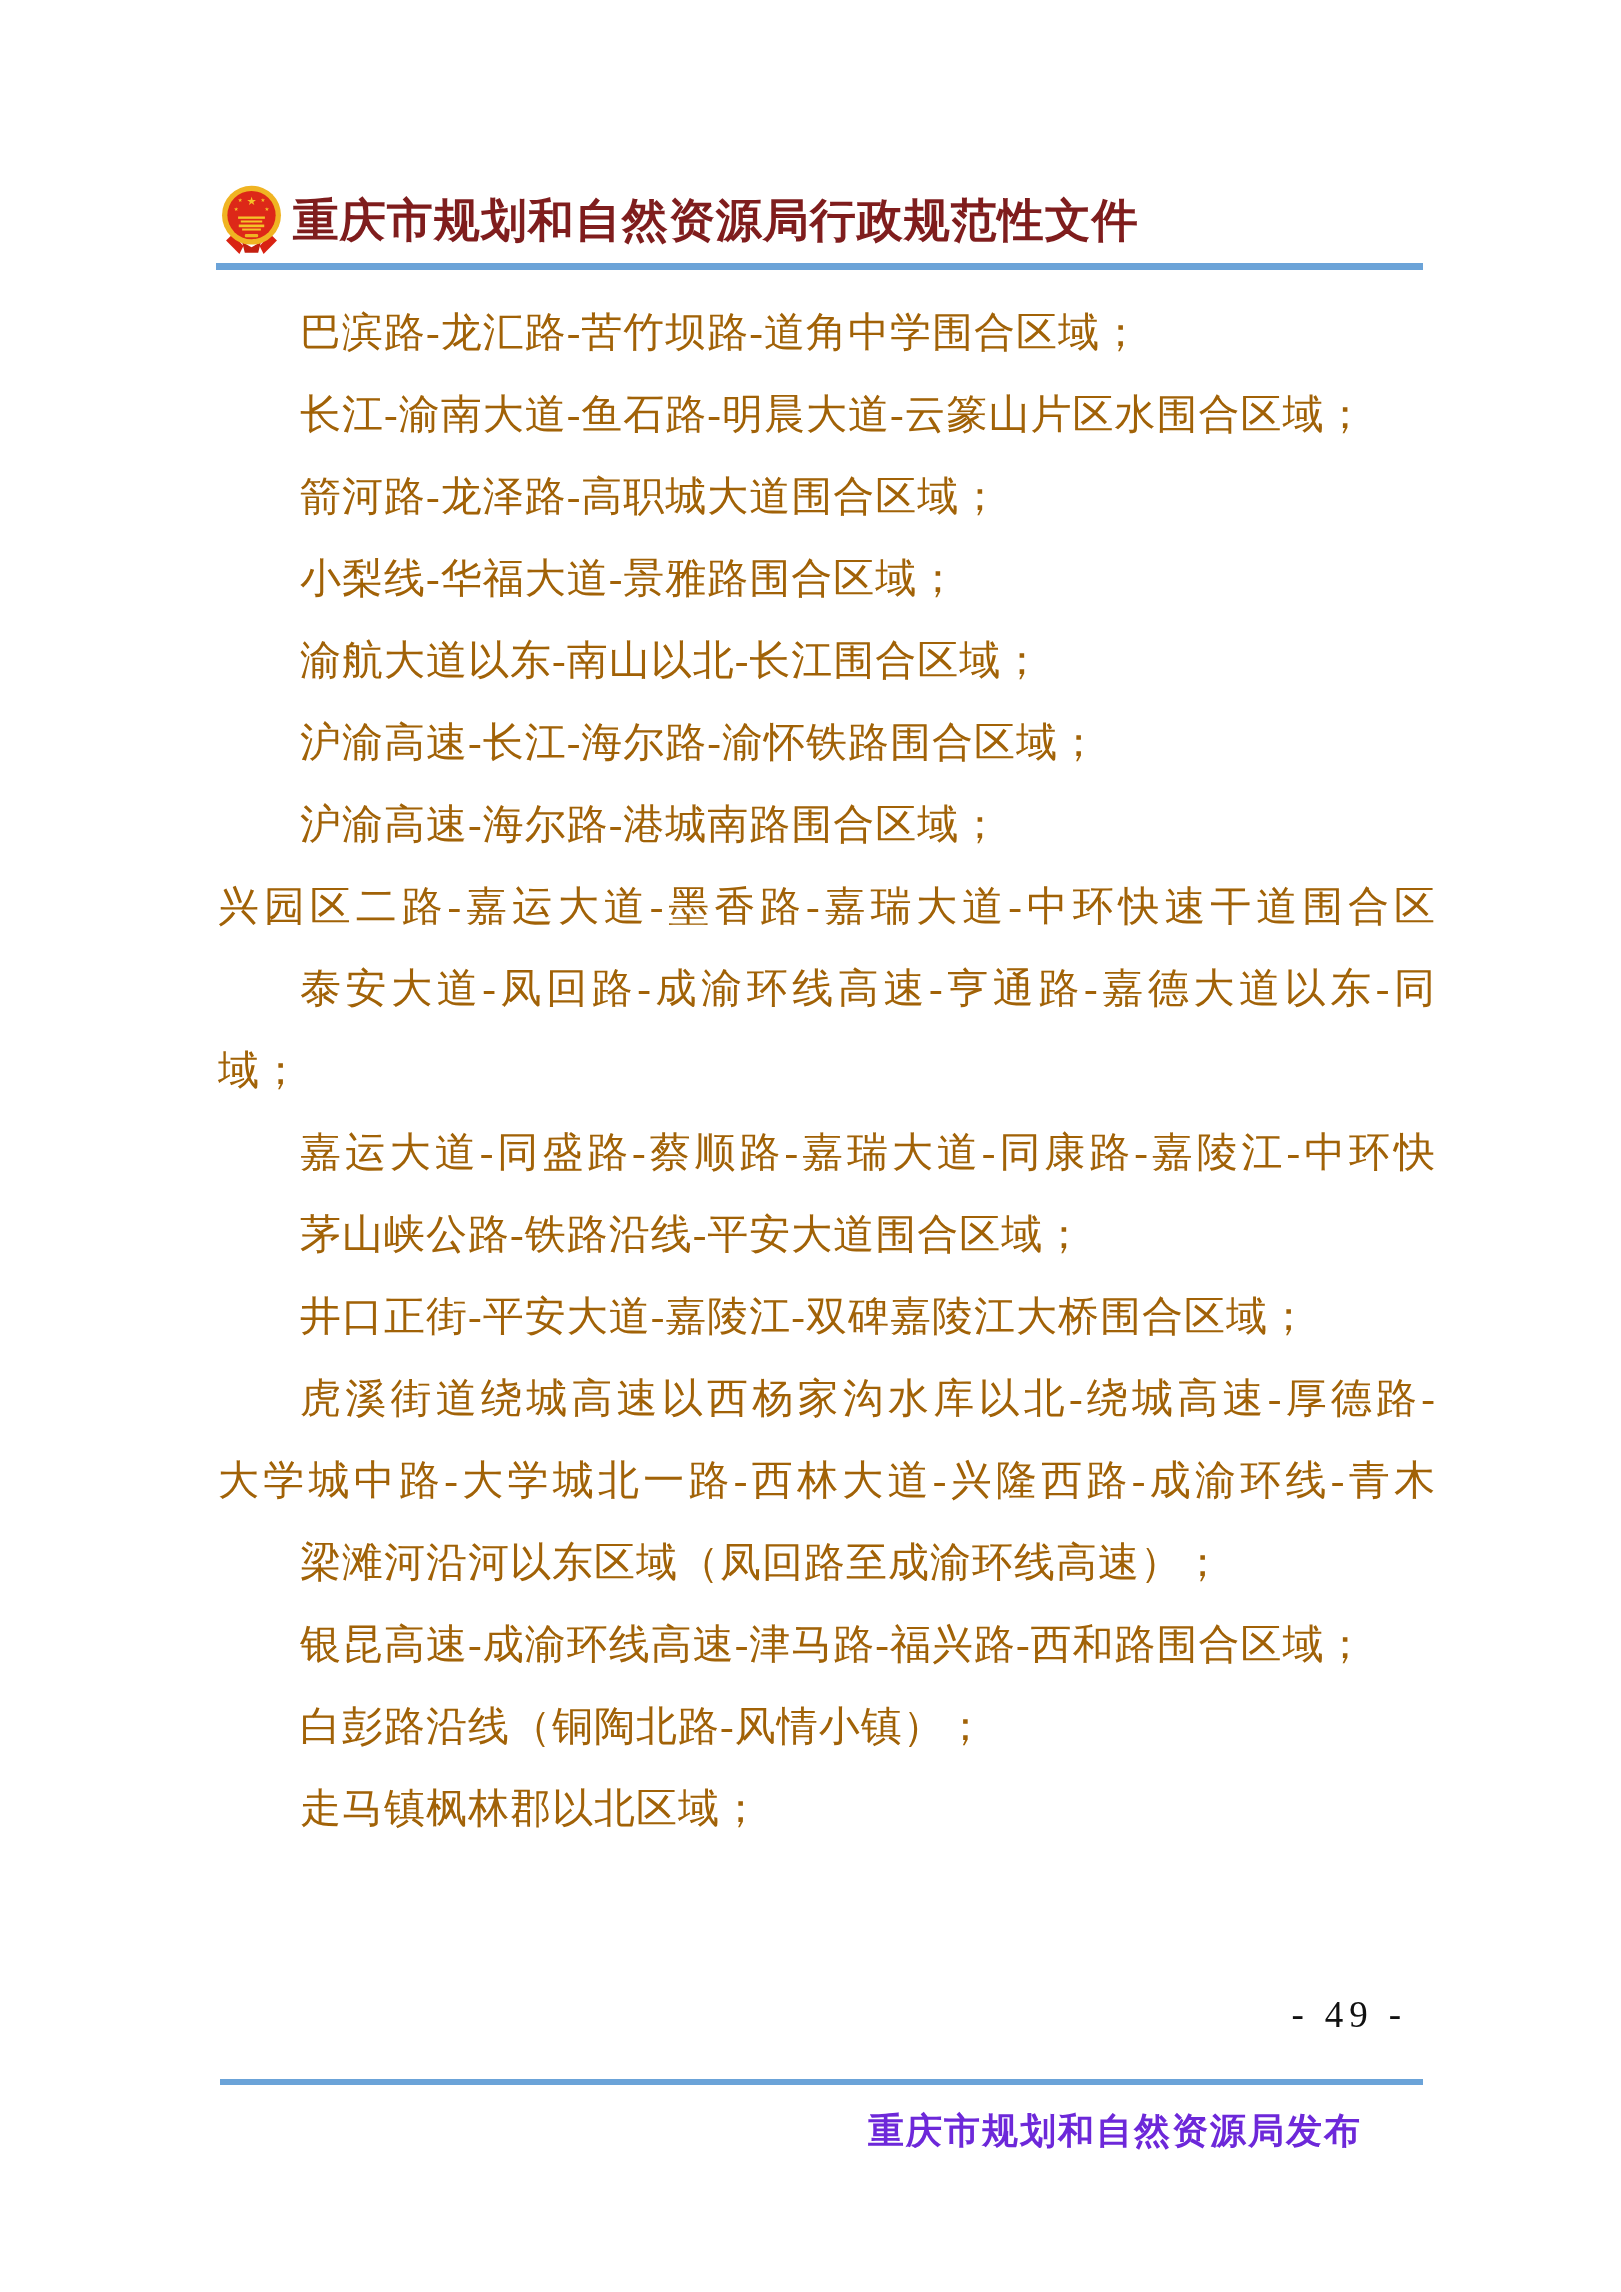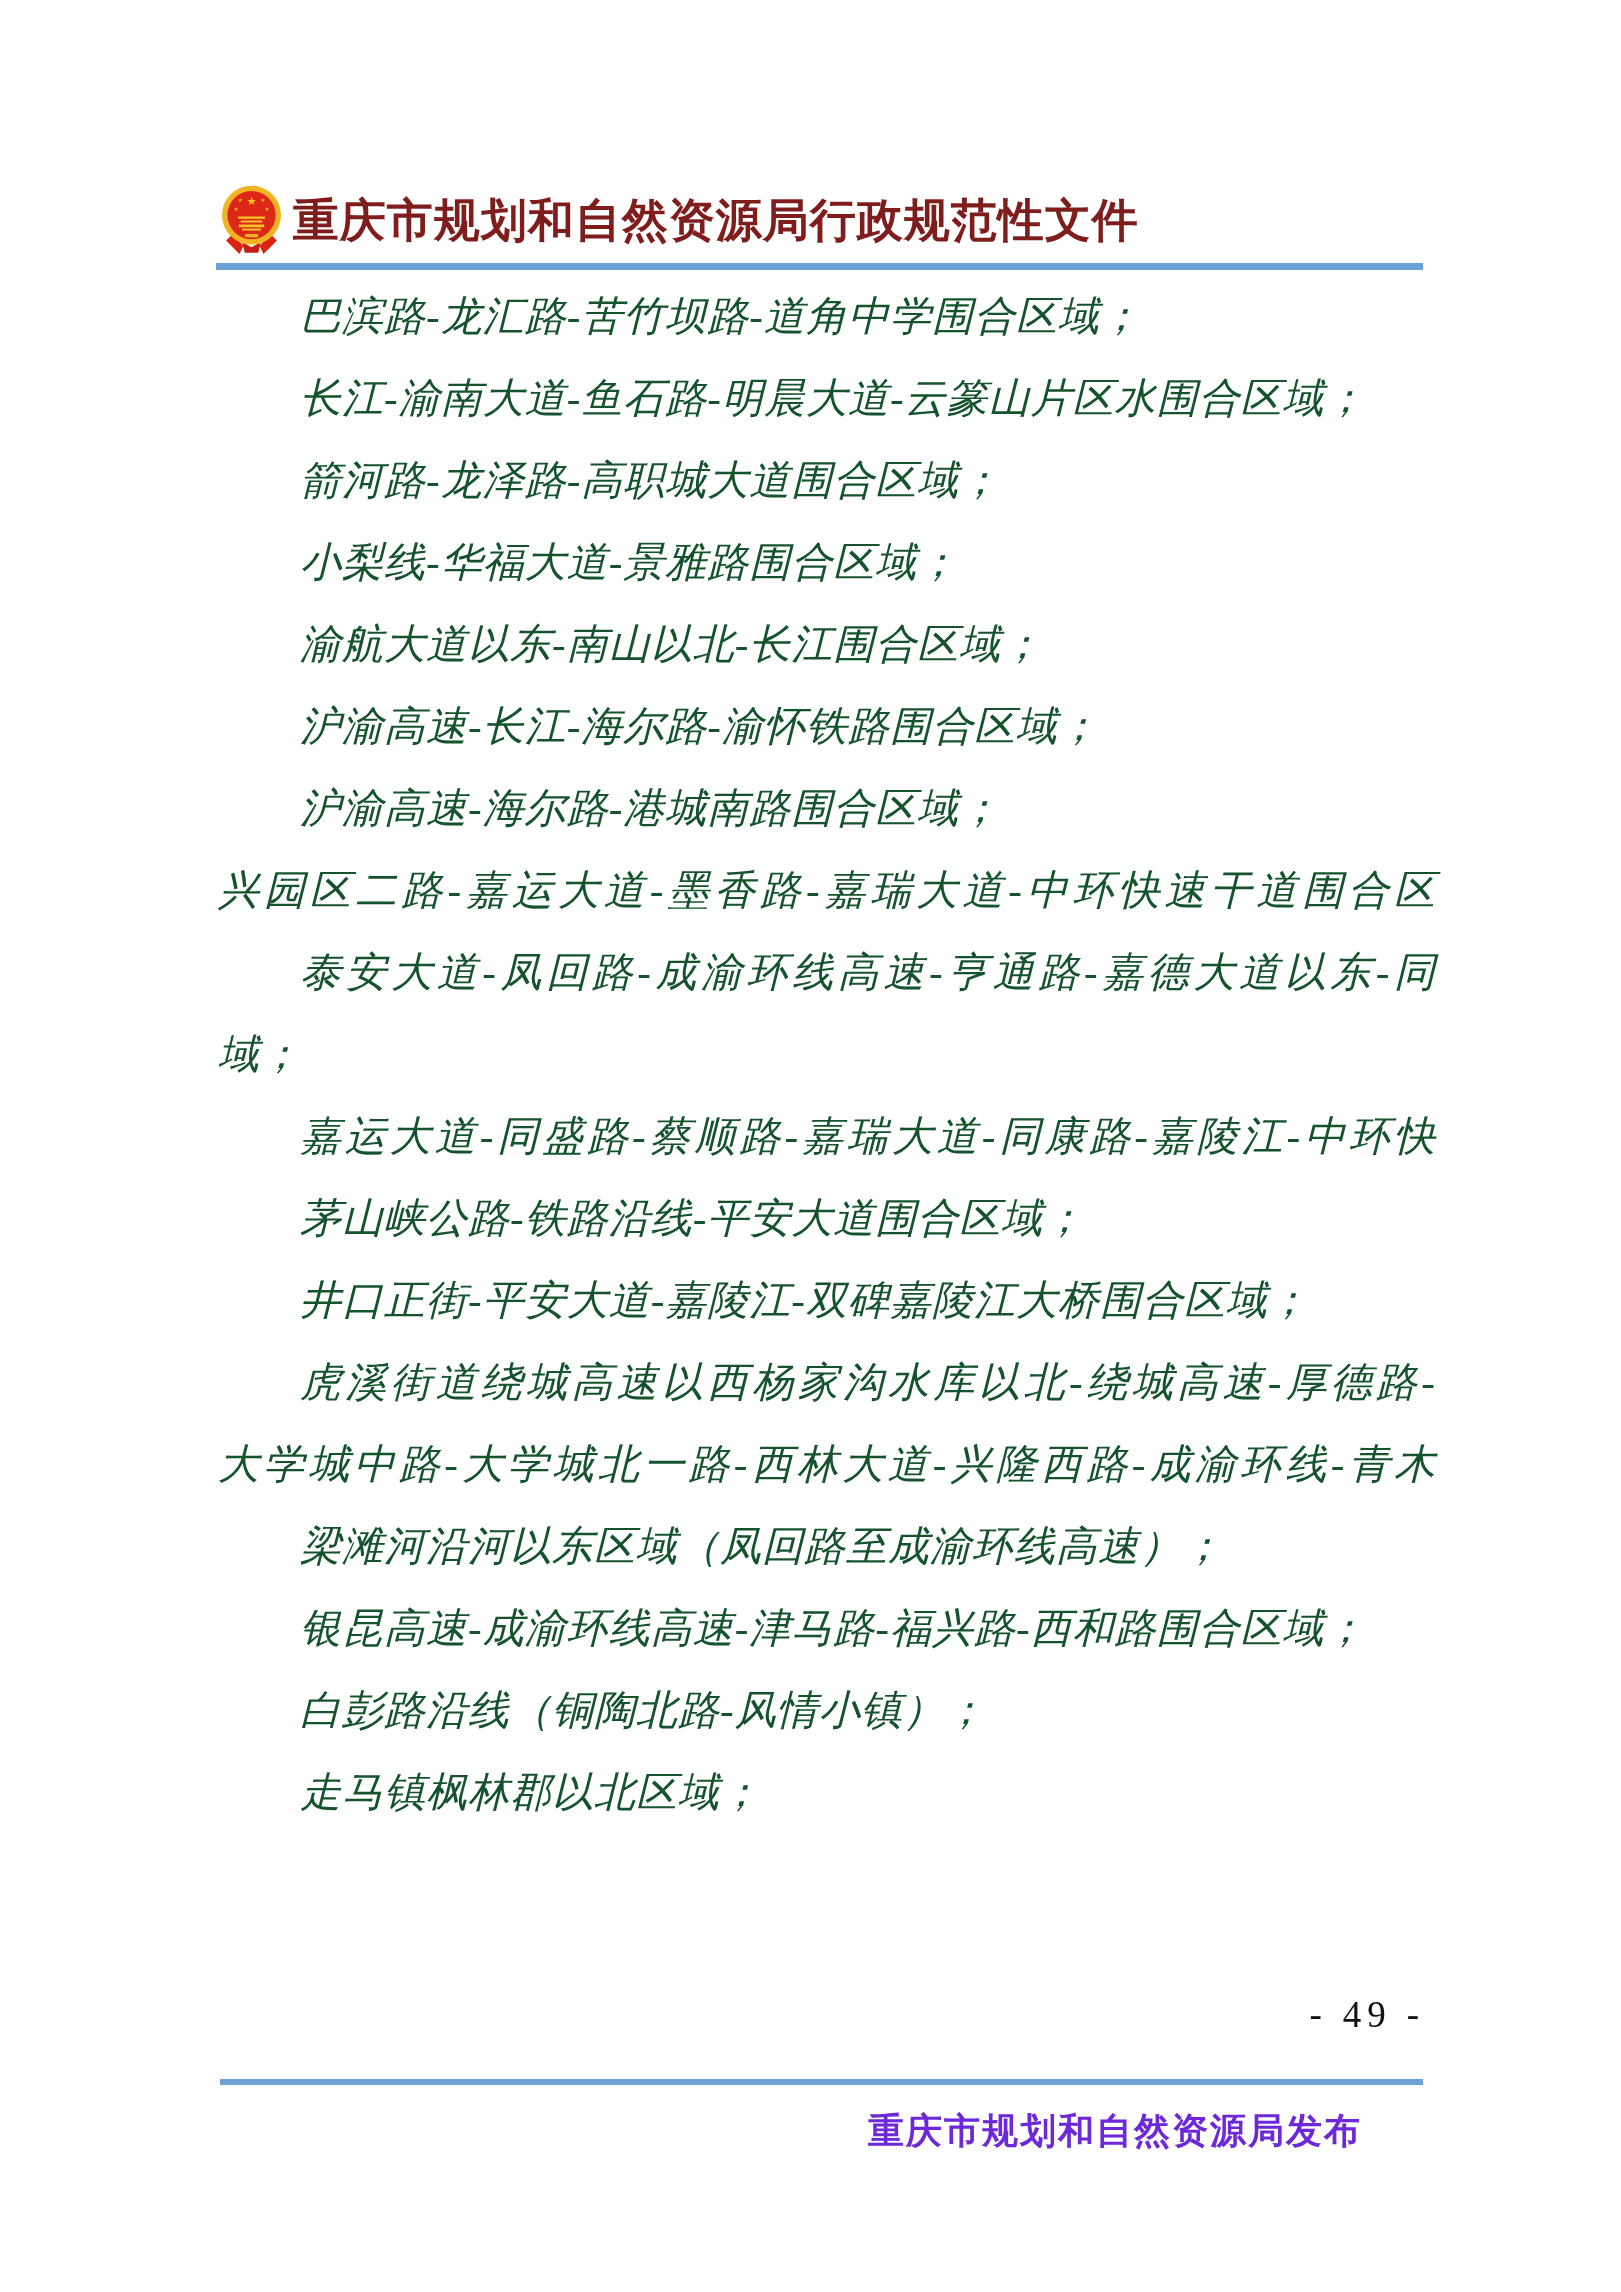--- a/index.html
+++ b/index.html
@@ -35,42 +35,41 @@
     top: 263px;
     left: 216px;
     width: 1207px;
     height: 6.9px;
     background: #6ba3d8;
   }
 
   
   .body-text {
     position: absolute;
-    top: 275px;
+    top: 291px;
     left: 218px;
     width: 1218px;
-    color: #14532d;
+    color: #a16207;
     font-size: 41px;
     line-height: 82px;
     letter-spacing: 1px;
-    font-style: italic;
   }
   .body-line { margin: 0; white-space: nowrap; }
   .body-line.indent { text-indent: 82px; }
   .body-line.justify {
     white-space: normal;
     text-align: justify;
     text-align-last: justify;
   }
 
   
   .page-number {
     position: absolute;
     top: 1993px;
-    right: 196px;
+    right: 214px;
     font-size: 37px;
     color: #111;
     letter-spacing: 5.9px;
     white-space: nowrap;
   }
 
   
   .footer-rule {
     position: absolute;
     top: 2079px;

